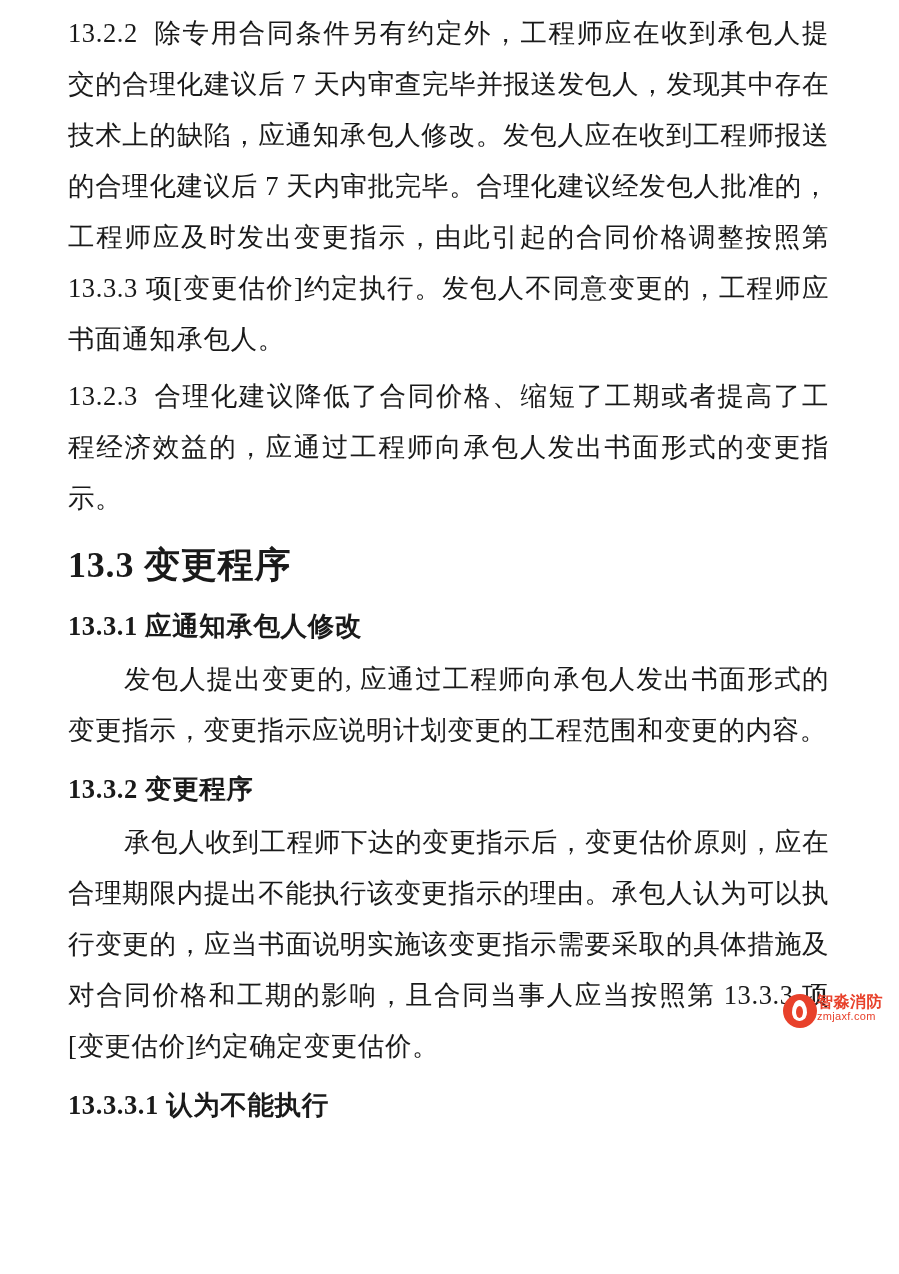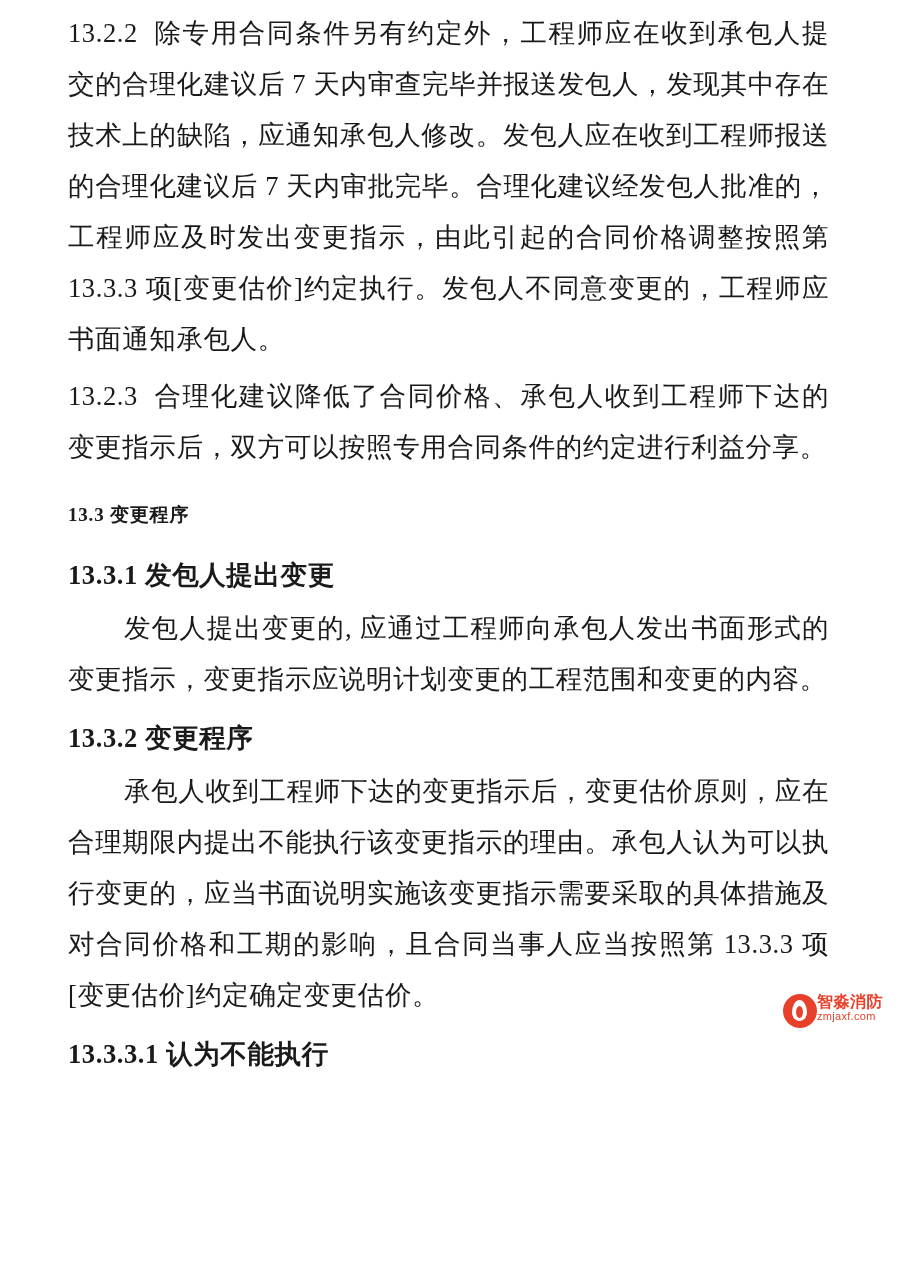--- a/index.html
+++ b/index.html
@@ -27,21 +27,21 @@
     line-height: 51px;
     letter-spacing: 0.6px;
     text-align: justify;
     margin: 0 0 6px 0;
     white-space: pre-wrap;
   }
   .para.indent {
     text-indent: 56px;
   }
   .heading-major {
-    font-size: 19px;
+    font-size: 36px;
     font-weight: bold;
     line-height: 51px;
     letter-spacing: 0.8px;
     margin: 16px 0 10px 0;
   }
   .heading-minor {
     font-size: 26.5px;
     line-height: 51px;
     letter-spacing: 0.6px;
     margin: 8px 0 2px 0;
@@ -100,25 +100,25 @@
     letter-spacing: 0.3px;
   }
 </style>
 </head>
 <body>
 
 <div class="page">
 
   <p class="para">13.2.2  除专用合同条件另有约定外，工程师应在收到承包人提交的合理化建议后 7 天内审查完毕并报送发包人，发现其中存在技术上的缺陷，应通知承包人修改。发包人应在收到工程师报送的合理化建议后 7 天内审批完毕。合理化建议经发包人批准的，工程师应及时发出变更指示，由此引起的合同价格调整按照第 13.3.3 项[变更估价]约定执行。发包人不同意变更的，工程师应书面通知承包人。</p>
 
-  <p class="para">13.2.3  合理化建议降低了合同价格、承包人收到工程师下达的变更指示后，双方可以按照专用合同条件的约定进行利益分享。</p>
+  <p class="para">13.2.3  合理化建议降低了合同价格、缩短了工期或者提高了工程经济效益的，应通过工程师向承包人发出书面形式的变更指示。</p>
 
   <h2 class="heading-major">13.3  变更程序</h2>
 
-  <h3 class="heading-minor">13.3.1  发包人提出变更</h3>
+  <h3 class="heading-minor">13.3.1  应通知承包人修改</h3>
 
   <p class="para indent">发包人提出变更的, 应通过工程师向承包人发出书面形式的变更指示，变更指示应说明计划变更的工程范围和变更的内容。</p>
 
   <h3 class="heading-minor">13.3.2  变更程序</h3>
 
   <p class="para indent">承包人收到工程师下达的变更指示后，变更估价原则，应在合理期限内提出不能执行该变更指示的理由。承包人认为可以执行变更的，应当书面说明实施该变更指示需要采取的具体措施及对合同价格和工期的影响，且合同当事人应当按照第 13.3.3 项[变更估价]约定确定变更估价。</p>
 
 
   <h3 class="heading-minor">13.3.3.1  认为不能执行</h3>
 

